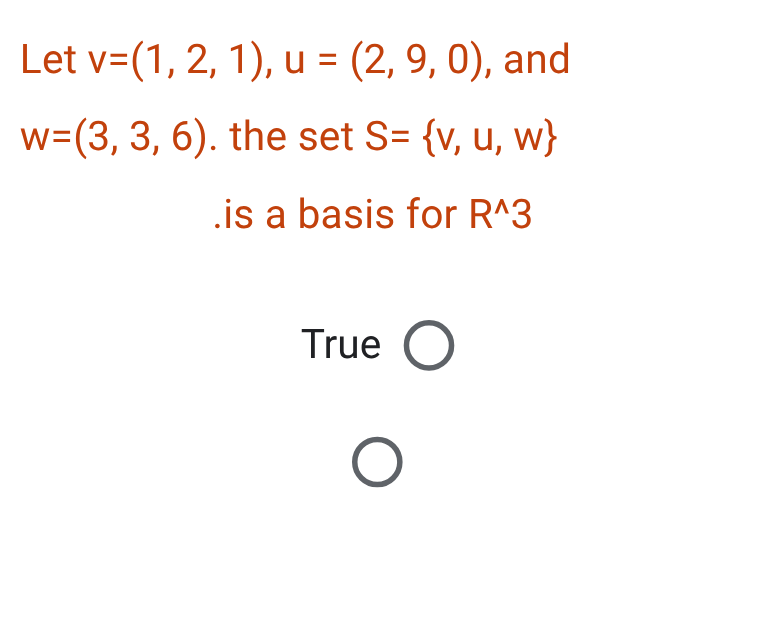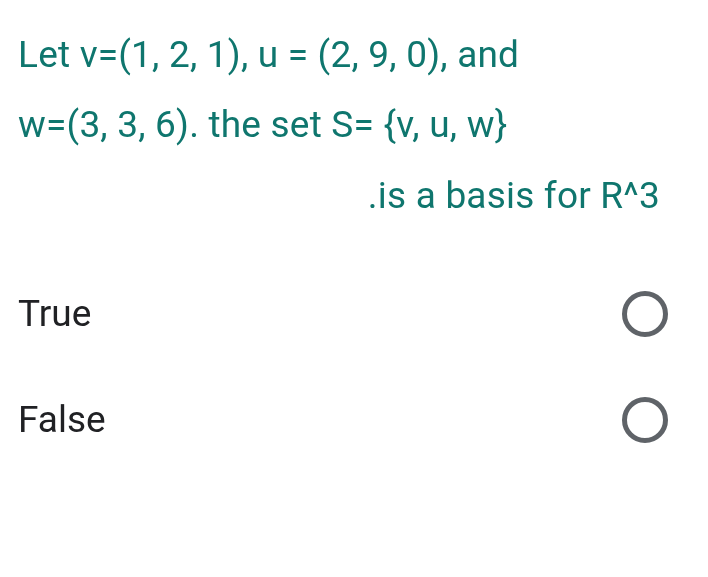--- a/index.html
+++ b/index.html
@@ -13,33 +13,33 @@
       background: #ffffff;
       font-family: 'Roboto', 'Google Sans', Arial, sans-serif;
       padding: 20px 18px;
       color: #202124;
     }
     .question-text {
       font-size: 37px;
       line-height: 1.9;
       font-weight: 400;
       letter-spacing: 0.2px;
-      color: #0f766e;
+      color: #c2410c;
     }
     .line3 {
-      text-align: right;
+      text-align: center;
       padding-right: 30px;
     }
     .options {
       margin-top: 60px;
     }
     .option-row {
       display: flex;
       align-items: center;
-      justify-content: space-between;
+      justify-content: center;
       gap: 20px;
       margin-bottom: 60px;
       padding-right: 22px;
     }
     .option-label {
       font-size: 37px;
       font-weight: 400;
       color: #202124;
     }
     .radio-circle {
@@ -60,16 +60,15 @@
   <div>w=(3, 3, 6). the set S= {v, u, w}</div>
   <div class="line3">.is a basis for R^3</div>
 </div>
 
 <div class="options">
   <div class="option-row">
     <span class="option-label">True</span>
     <span class="radio-circle"></span>
   </div>
   <div class="option-row">
-    <span class="option-label">False</span>
     <span class="radio-circle"></span>
   </div>
 </div>
 
 </body></html>

